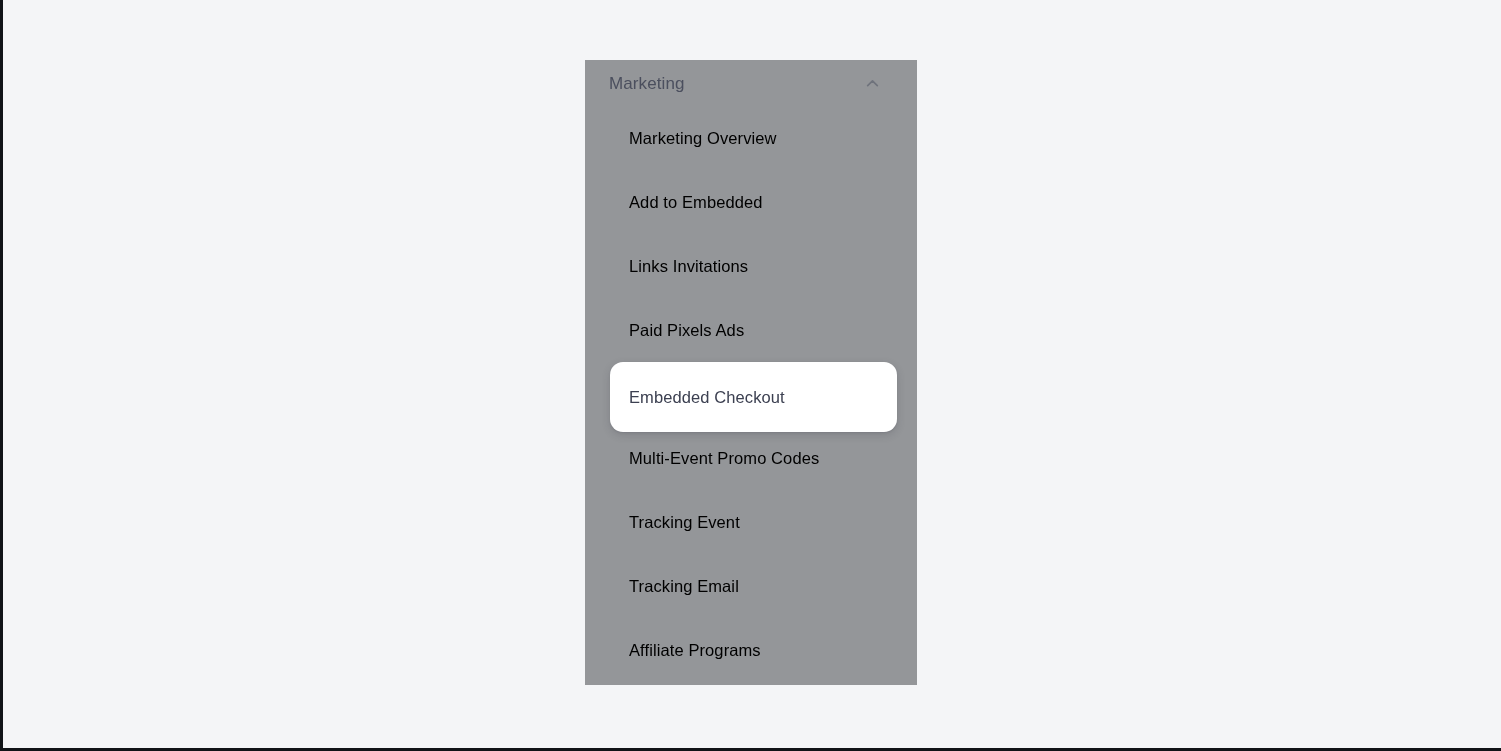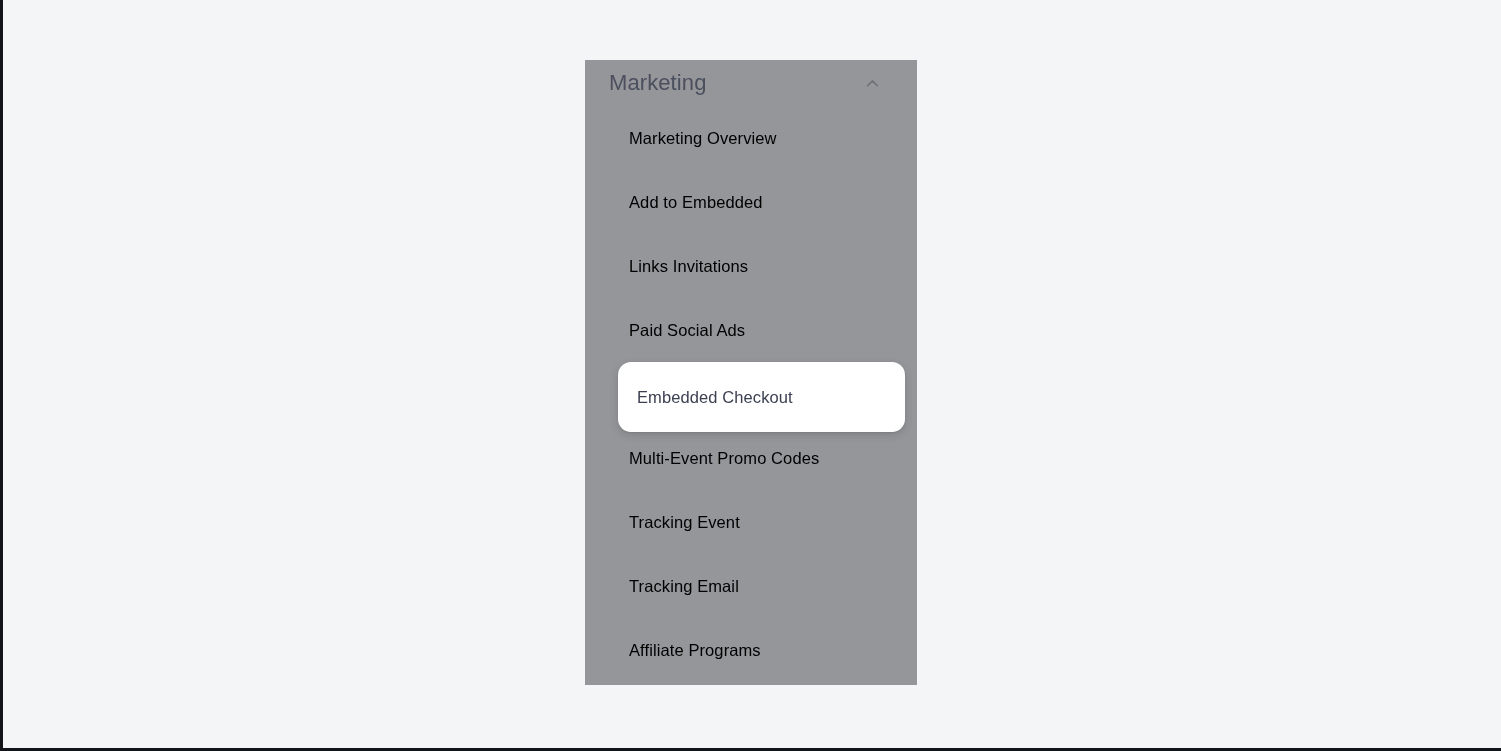--- a/index.html
+++ b/index.html
@@ -42,21 +42,21 @@
     left: 0;
     top: 0;
     width: 332px;
     height: 46px;
     display: flex;
     align-items: center;
     box-sizing: border-box;
     padding: 0 32px 0 24px;
   }
   .nav-section-title {
-    font-size: 22px;
+    font-size: 17px;
     line-height: 1;
     color: #4b4f5e;
     letter-spacing: 0.1px;
     font-weight: 400;
     white-space: nowrap;
   }
   .chevron-btn {
     margin-left: auto;
     width: 26px;
     height: 26px;
@@ -92,21 +92,21 @@
     letter-spacing: 0.1px;
     white-space: nowrap;
   }
 
   
   .nav-item.is-highlighted {
     padding-left: 0;
   }
   .spotlight-card {
     position: absolute;
-    left: 33px;
+    left: 25px;
     top: 0px;
     width: 287px;
     height: 70px;
     background: #ffffff;
     border-radius: 13px;
     box-shadow: 0 3px 9px rgba(40, 44, 55, 0.17),
                 0 1px 2px rgba(40, 44, 55, 0.10);
     display: flex;
     align-items: center;
     box-sizing: border-box;
@@ -137,21 +137,21 @@
       <li class="nav-item">
         <span class="nav-item-label">Marketing Overview</span>
       </li>
       <li class="nav-item">
         <span class="nav-item-label">Add to Embedded</span>
       </li>
       <li class="nav-item">
         <span class="nav-item-label">Links Invitations</span>
       </li>
       <li class="nav-item">
-        <span class="nav-item-label">Paid Social Ads</span>
+        <span class="nav-item-label">Paid Pixels Ads</span>
       </li>
       <li class="nav-item is-highlighted">
         <div class="spotlight-card">
           <span class="nav-item-label">Embedded Checkout</span>
         </div>
       </li>
       <li class="nav-item">
         <span class="nav-item-label">Multi-Event Promo Codes</span>
       </li>
       <li class="nav-item">

